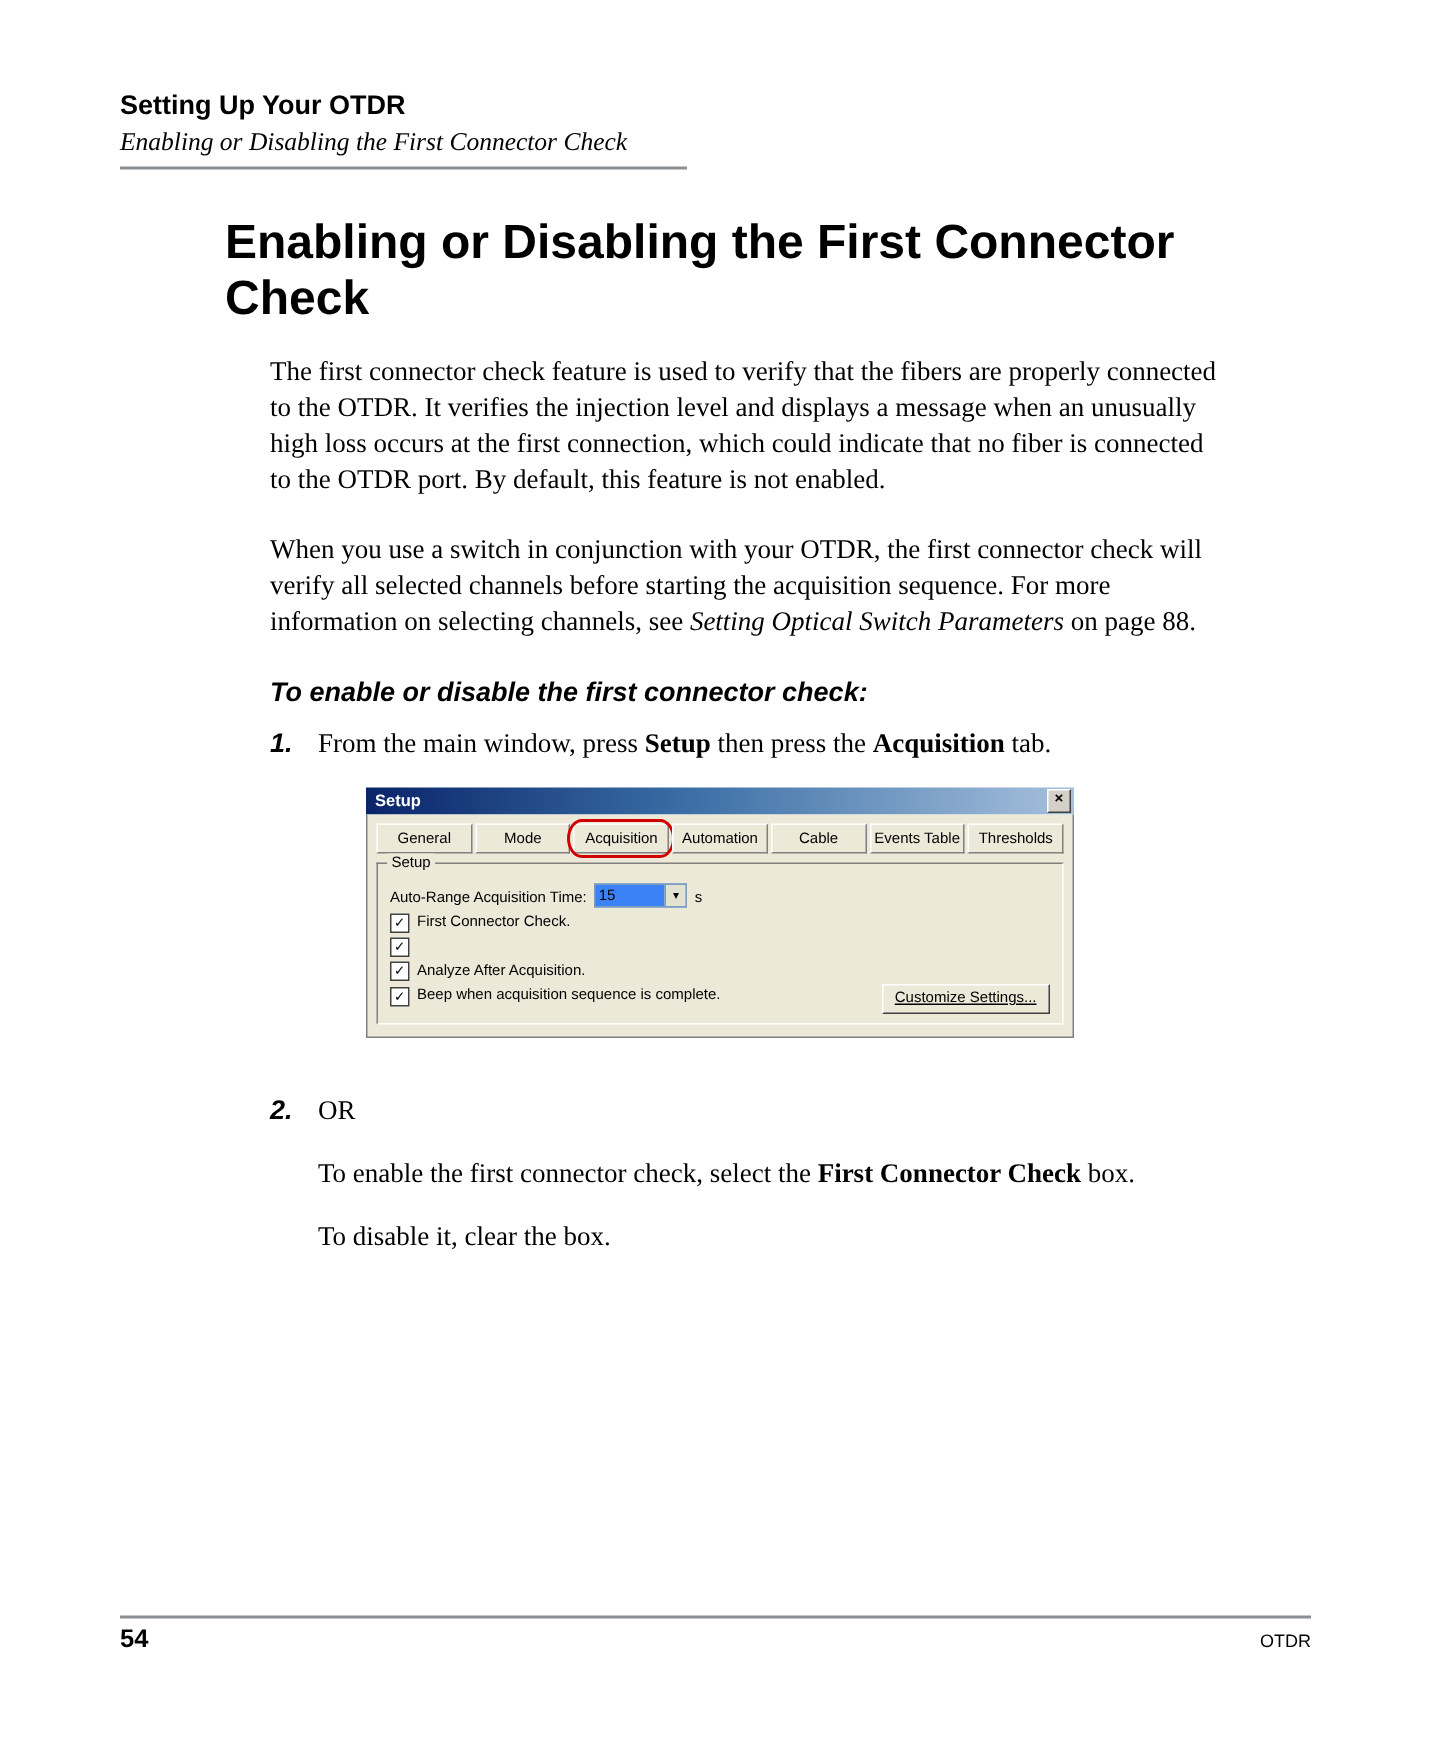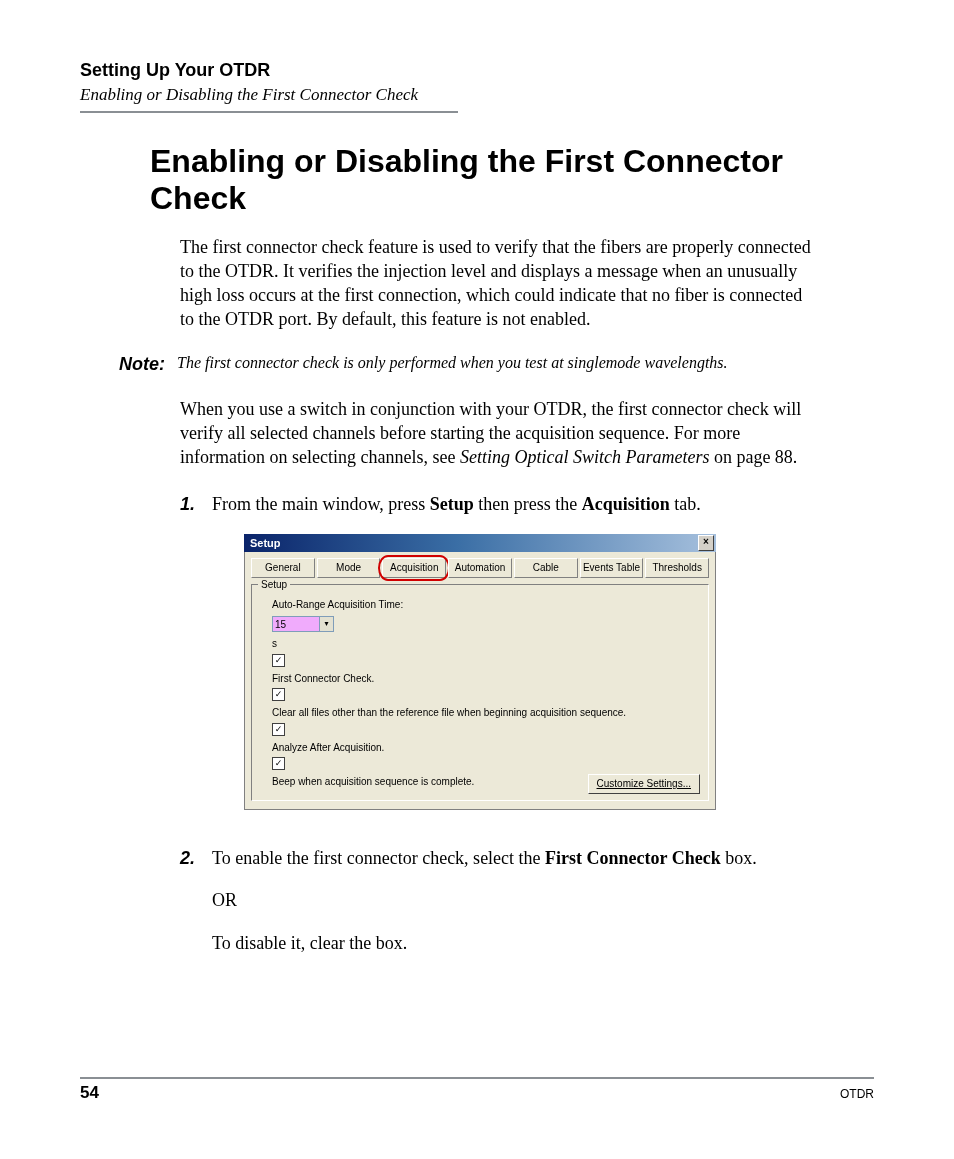--- a/index.html
+++ b/index.html
@@ -165,40 +165,39 @@
   }
   .group-label {
     position: absolute;
     top: -7px; left: 6px;
     background: #ece9d8;
     padding: 0 3px;
     font-size: 10px;
   }
   .frow {
     display: flex;
-    align-items: flex-start;
+    align-items: flex-end;
     gap: 5px;
-    margin: 3px 12px;
-    font-size: 10px;
-    flex-direction: column;
+    margin: 3px 0;
+    font-size: 10px;
   }
   .ck {
     width: 11px; height: 11px;
     border: 1px solid #404040;
     background: #fff;
     display: inline-flex;
     align-items: center;
     justify-content: center;
     font-size: 9px;
     line-height: 9px;
   }
   .sel {
     width: 56px; height: 14px;
     border: 1px solid #7f9db9;
-    background: #f0abfc;
+    background: #3b82f6;
     display: inline-flex;
     align-items: center;
     padding: 0 2px;
     position: relative;
     font-size: 10px;
   }
   .sel .arrow {
     position: absolute; right: 0; top: 0; bottom: 0;
     width: 13px;
     background: #e3e1d1;
@@ -254,30 +253,27 @@
     <span class="sub-head">Enabling or Disabling the First Connector Check</span>
   </div>
 
   <div class="main">
     <h1 class="h1">Enabling or Disabling the First Connector Check</h1>
 
     <div class="body-col">
       <p class="para">The first connector check feature is used to verify that the fibers are properly connected to the OTDR. It verifies the injection level and displays a message when an unusually high loss occurs at the first connection, which could indicate that no fiber is connected to the OTDR port. By default, this feature is not enabled.</p>
     </div>
 
-    <div class="note-row">
-      <div class="note-label">Note:</div>
-      <div class="note-body" style="width:640px;">The first connector check is only performed when you test at singlemode wavelengths.</div>
-    </div>
 
     <div class="body-col">
       <p class="para">
         <span>When you use a switch in conjunction with your OTDR, the first connector check will verify all selected channels before starting the acquisition sequence. For more information on selecting channels, see </span><i class="ref">Setting Optical Switch Parameters</i><span> on page 88.</span>
       </p>
 
+      <p class="proc-head">To enable or disable the first connector check:</p>
 
       <div class="step">
         <div class="step-num">1.</div>
         <div class="step-body">
           <p>
             <span>From the main window, press </span><b class="sans">Setup</b><span> then press the </span><b class="sans">Acquisition</b><span> tab.</span>
           </p>
 
           <div class="dlg-wrap">
             <div class="dlg-title">
@@ -307,44 +303,43 @@
                     <span class="arrow">▾</span>
                   </span>
                   <span>s</span>
                 </div>
                 <div class="frow">
                   <span class="ck">✓</span>
                   <span>First Connector Check.</span>
                 </div>
                 <div class="frow">
                   <span class="ck">✓</span>
-                  <span>Clear all files other than the reference file when beginning acquisition sequence.</span>
                 </div>
                 <div class="frow">
                   <span class="ck">✓</span>
                   <span>Analyze After Acquisition.</span>
                 </div>
                 <div class="frow">
                   <span class="ck">✓</span>
                   <span>Beep when acquisition sequence is complete.</span>
                 </div>
                 <div class="cust-btn">Customize Settings...</div>
               </div>
             </div>
           </div>
         </div>
       </div>
 
       <div class="step">
         <div class="step-num">2.</div>
         <div class="step-body">
+          <p>OR</p>
           <p>
             <span>To enable the first connector check, select the </span><b class="sans">First Connector Check</b><span> box.</span>
           </p>
-          <p>OR</p>
           <p>To disable it, clear the box.</p>
         </div>
       </div>
 
     </div>
   </div>
 
   <div class="footer">
     <div class="footer-rule"></div>
     <div class="footer-row">

